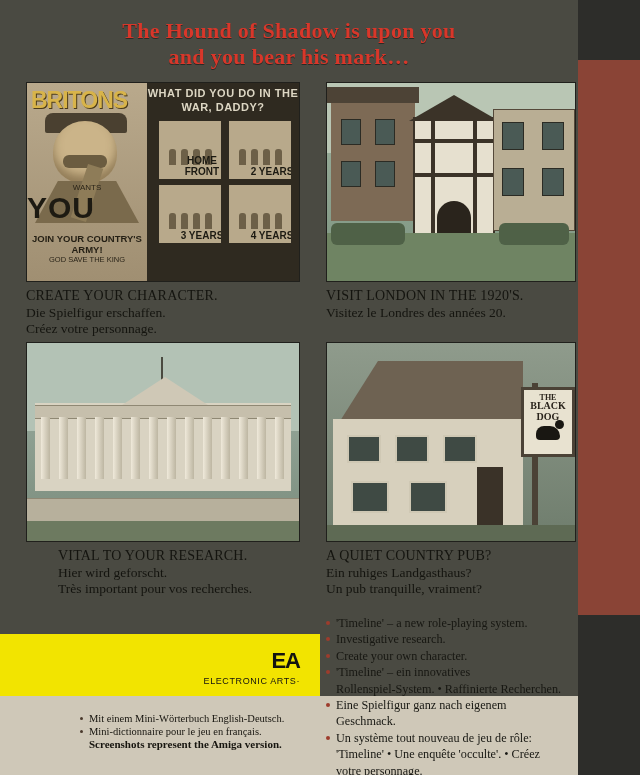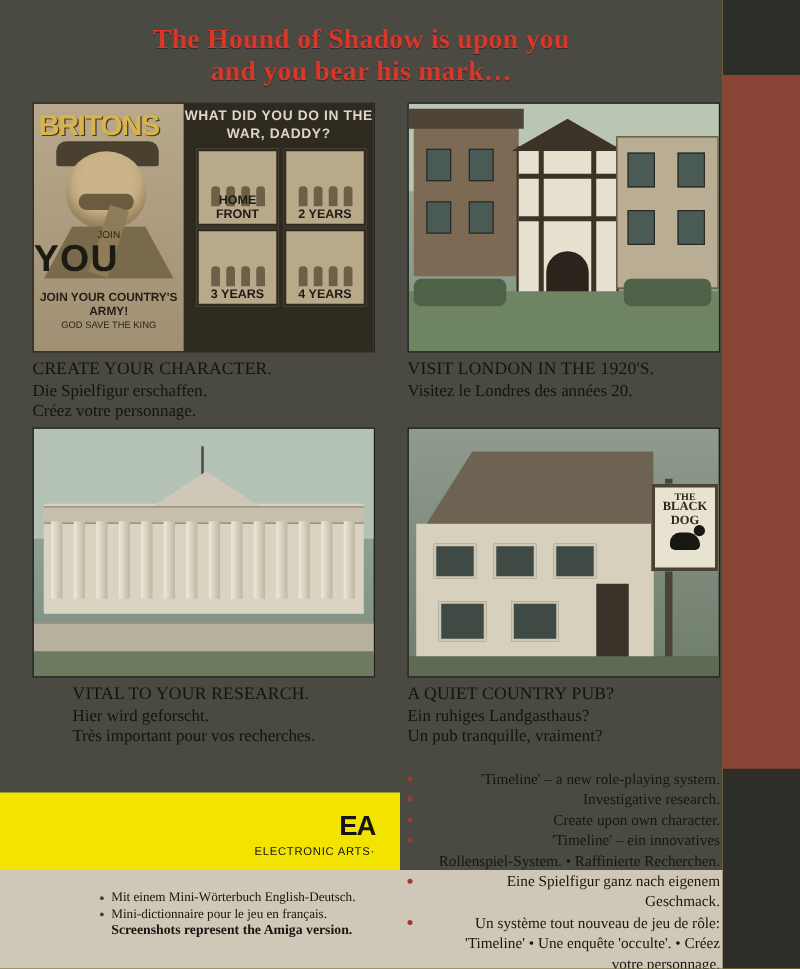--- a/index.html
+++ b/index.html
@@ -136,21 +136,21 @@
   .wdydw {
     position:absolute; left:0; top:3px; width:152px; text-align:center;
     font-family:"Liberation Sans", sans-serif; font-weight:bold;
     font-size:11px; color:#ddd7c4; line-height:14px; letter-spacing:.5px;
   }
   .grid-cell {
     position:absolute; background:#b8a98b; border:2px solid #2f2a20;
     overflow:hidden;
   }
   .grid-cell .lbl {
-    position:absolute; left:0; bottom:2px; width:100%; text-align:center;
+    position:absolute; left:12px; bottom:2px; width:100%; text-align:center;
     font-family:"Liberation Sans", sans-serif; font-weight:bold;
     font-size:10px; color:#1c1a12;
   }
   .fig { position:absolute; bottom:14px; background:#6d6048; width:7px; height:16px; border-radius:3px 3px 0 0;}
 
   
   #p2 { left: 326px; top: 82px; width: 248px; height: 198px;
         background: linear-gradient(#9fb2a0, #7d9480); }
   .sky2 { position:absolute; left:0; top:0; width:248px; height:70px; background:#b9c6b4;}
   .house-left {
@@ -281,21 +281,21 @@
   .ea-name {
     font-family:"Liberation Sans", sans-serif;
     font-size:9px; color:#141410; letter-spacing:.6px; margin-top:2px;
   }
 
   
   .bullets {
     position:absolute; left:326px; top:615px; width:250px;
     font-size:12.2px; line-height:16.4px; color:#171712;
   }
-  .bullets div { padding-left:10px; position:relative;text-align:right; }
+  .bullets div { padding-left:10px; position:relative; }
   .bullets div .bp {
     position:absolute; left:0; top:6px; width:4px; height:4px;
     background:#9d3c2c; border-radius:50%;
   }
   .bullets .nb { padding-left:10px; }
 
   
   .notes {
     position:absolute; left:80px; top:712px; width:300px;
     font-size:10.5px; line-height:13px; color:#17150f;
@@ -324,21 +324,21 @@
   </div>
 
   <div class="photo" id="p1">
     <div class="poster-left">
       <div class="britons">BRITONS</div>
       <div class="kitch-cap"></div>
       <div class="kitch-head"></div>
       <div class="kitch-mous"></div>
       <div class="kitch-body"></div>
       <div class="kitch-arm"></div>
-      <div class="wants">JOIN</div>
+      <div class="wants">WANTS</div>
       <div class="you">YOU</div>
       <div class="joinarmy">JOIN YOUR COUNTRY'S ARMY!</div>
       <div class="godsave">GOD SAVE THE KING</div>
     </div>
     <div class="poster-right">
       <div class="wdydw">WHAT DID YOU DO IN THE WAR, DADDY?</div>
       <div class="grid-cell" style="left:10px; top:36px; width:62px; height:58px;">
         <div class="fig" style="left:10px;"></div>
           <div class="fig" style="left:22px;"></div>
         <div class="fig" style="left:34px;"></div>
@@ -460,21 +460,21 @@
 
   <div class="cap" style="left:326px; top:548px; width:250px;">
     <div class="b">A QUIET COUNTRY PUB?</div>
     <div>Ein ruhiges Landgasthaus?</div>
     <div>Un pub tranquille, vraiment?</div>
   </div>
 
   <div class="bullets">
     <div><span class="bp"></span><span>'Timeline' – a new role-playing system.</span></div>
     <div><span class="bp"></span><span>Investigative research.</span></div>
-    <div><span class="bp"></span><span>Create upon own character.</span></div>
+    <div><span class="bp"></span><span>Create your own character.</span></div>
     <div><span class="bp"></span><span>'Timeline' – ein innovatives</span></div>
     <div class="nb"><span>Rollenspiel-System. • Raffinierte Recherchen.</span></div>
     <div><span class="bp"></span><span>Eine Spielfigur ganz nach eigenem</span></div>
     <div class="nb"><span>Geschmack.</span></div>
     <div><span class="bp"></span><span>Un système tout nouveau de jeu de rôle:</span></div>
     <div class="nb"><span>'Timeline' • Une enquête 'occulte'. • Créez</span></div>
     <div class="nb"><span>votre personnage.</span></div>
   </div>
 
   <div class="ea-wrap">

